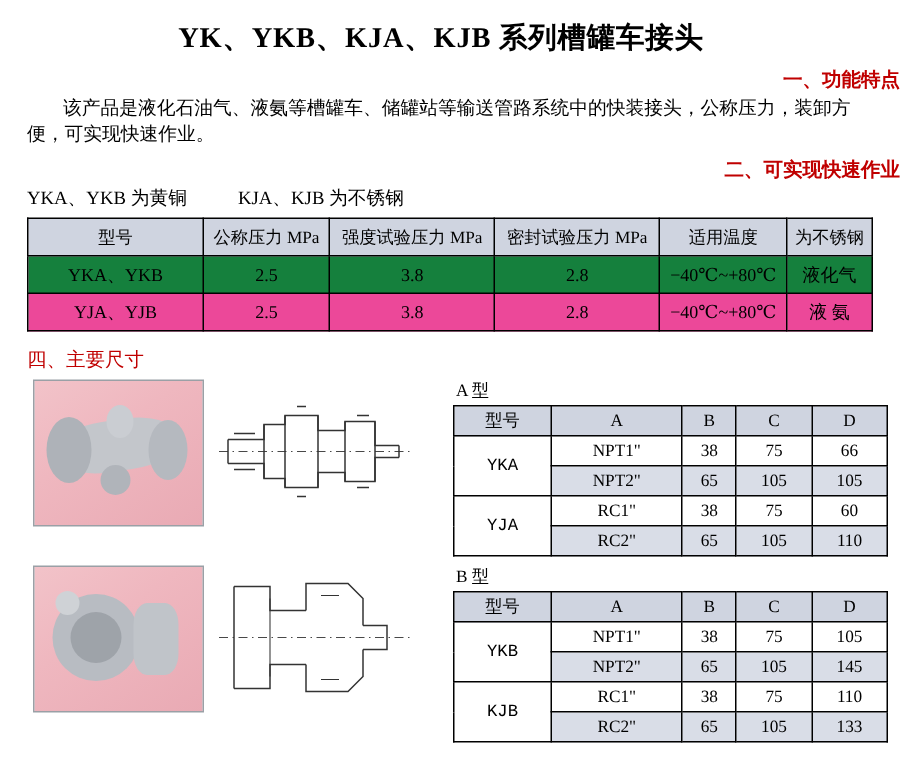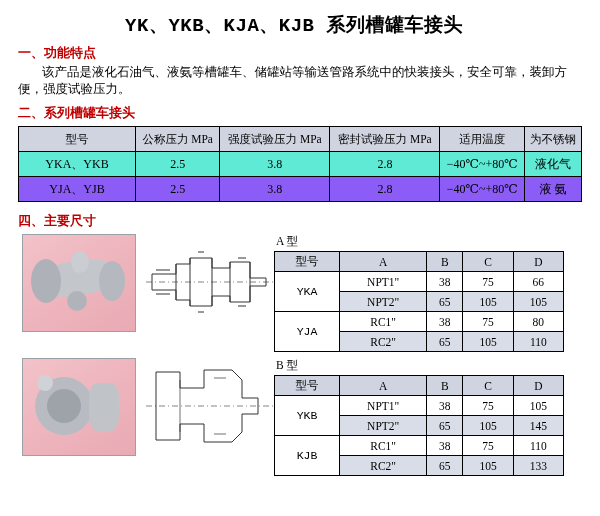--- a/index.html
+++ b/index.html
@@ -20,28 +20,29 @@
     width: 600px;
     height: 516px;
     padding: 0;
   }
   .title {
     text-align: center;
     font-size: 19px;
     font-weight: bold;
     letter-spacing: 0.5px;
     margin: 12px 12px 4px 0;
-    font-family: Liberation Mono, monospace;
+    font-family: Liberation Serif, serif;
   }
   .section-head {
     color: #c00000;
     font-weight: bold;
     font-size: 13px;
     margin: 6px 0 2px 18px;
     font-family: "Liberation Serif", "DejaVu Serif", serif;
+    text-align: right;
   }
   .body-text {
     font-size: 12.5px;
     line-height: 17px;
     margin: 0 18px 0 18px;
     text-indent: 0;
   }
   .body-text.indent {
     text-indent: 24px;
   }
@@ -71,31 +72,31 @@
     font-weight: normal;
   }
   .perf-table thead th {
     background: #cfd4e0;
     font-size: 11.5px;
   }
   .perf-table .rowhead {
     width: 112px;
   }
   .perf-table .r-shade td {
-    background: #8b5cf6;
+    background: #ec4899;
   }
   .perf-table .r-plain td {
-    background: #5eead4;
+    background: #15803d;
     text-align: center;
   }
 
   
   .dim-head {
     color: #c00000;
-    font-weight: bold;
+    font-weight: normal;
     font-size: 13px;
     margin: 10px 0 4px 18px;
   }
   .figures {
     position: relative;
     margin: 2px 0 0 0;
   }
   .row {
     display: flex;
     align-items: flex-start;
@@ -117,21 +118,21 @@
     border-radius: 40%;
   }
   .drawing {
     width: 128px;
     height: 96px;
     margin-left: 10px;
     flex: none;
     position: relative;
   }
   .tbl-wrap {
-    margin-left: 0;
+    margin-left: 28px;
     flex: 1;
   }
   .tbl-label {
     font-size: 11.5px;
     margin: 0 0 2px 2px;
   }
   .dim-table {
     width: 290px;
     font-size: 11.5px;
   }
@@ -157,23 +158,26 @@
   }
 </style>
 </head>
 <body>
 
 <div class="page">
 
   <div class="title">YK、YKB、KJA、KJB 系列槽罐车接头</div>
 
   <div class="section-head">一、功能特点</div>
-  <div class="body-text indent">该产品是液化石油气、液氨等槽罐车、储罐站等输送管路系统中的快装接头，安全可靠，装卸方便，强度试验压力。</div>
-
-  <div class="section-head">二、系列槽罐车接头</div>
+  <div class="body-text indent">该产品是液化石油气、液氨等槽罐车、储罐站等输送管路系统中的快装接头，公称压力，装卸方便，可实现快速作业。</div>
+
+  <div class="section-head">二、可实现快速作业</div>
+  <div class="mat-line">
+    <span>YKA、YKB 为黄铜</span><span class="gap"></span><span>KJA、KJB 为不锈钢</span>
+  </div>
 
 
   <table class="perf-table">
     <thead>
       <tr>
         <th class="rowhead">型号</th>
         <th>公称压力 MPa</th>
         <th>强度试验压力 MPa</th>
         <th>密封试验压力 MPa</th>
         <th>适用温度</th>
@@ -251,21 +255,21 @@
               <td class="shade">NPT2"</td>
               <td class="shade">65</td>
               <td class="shade">105</td>
               <td class="shade">105</td>
             </tr>
             <tr>
               <td class="model" rowspan="2">YJA</td>
               <td class="plain">RC1"</td>
               <td class="plain">38</td>
               <td class="plain">75</td>
-              <td class="plain">80</td>
+              <td class="plain">60</td>
             </tr>
             <tr>
               <td class="shade">RC2"</td>
               <td class="shade">65</td>
               <td class="shade">105</td>
               <td class="shade">110</td>
             </tr>
           </tbody>
         </table>
       </div>

